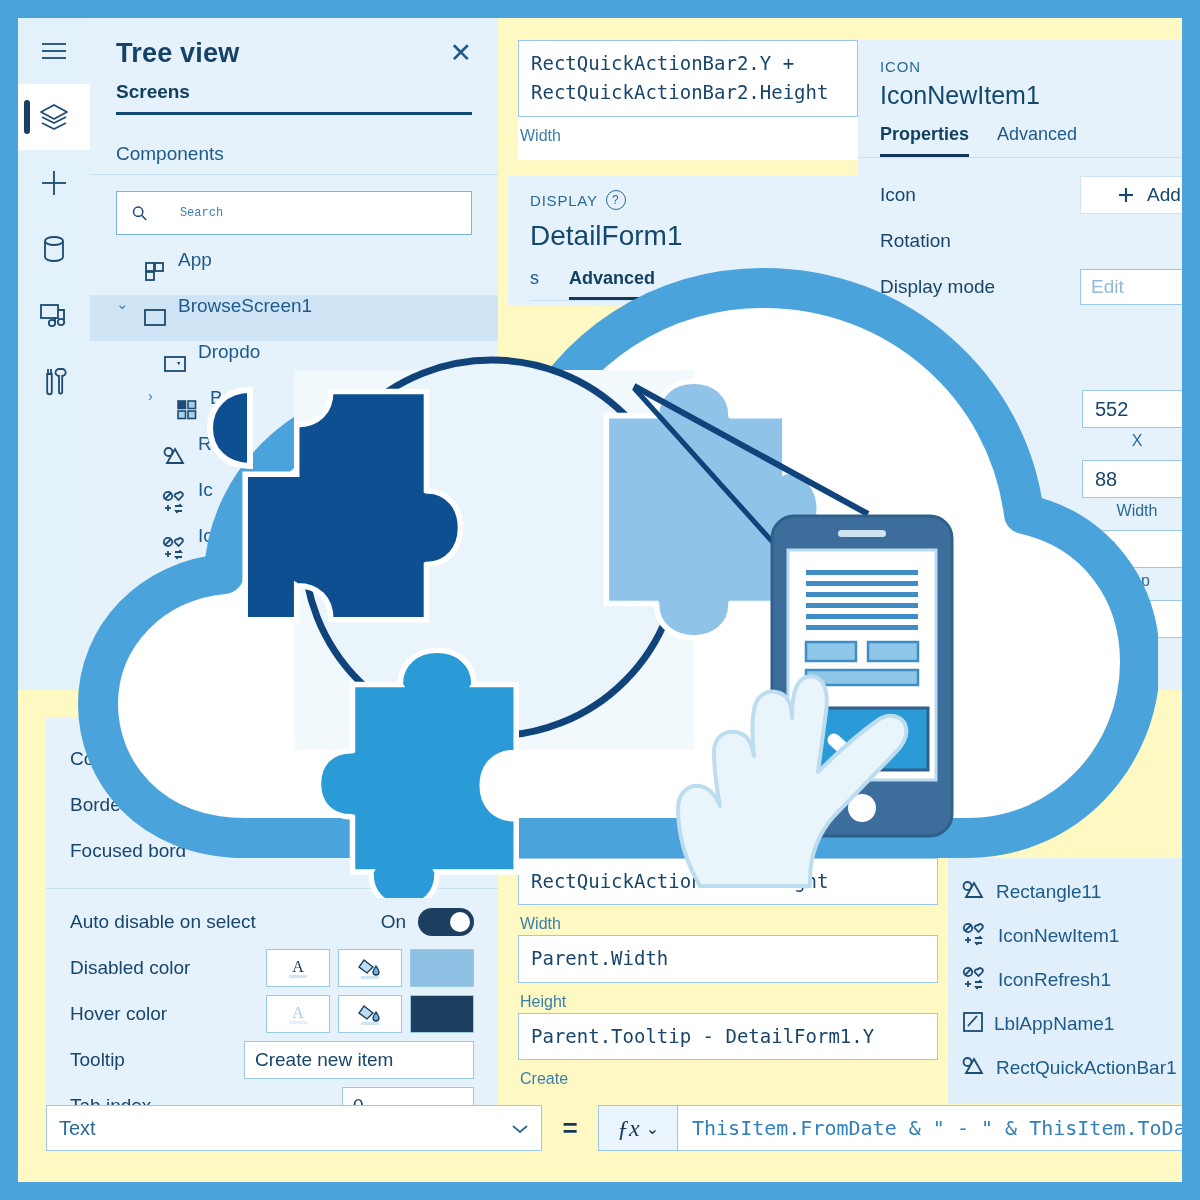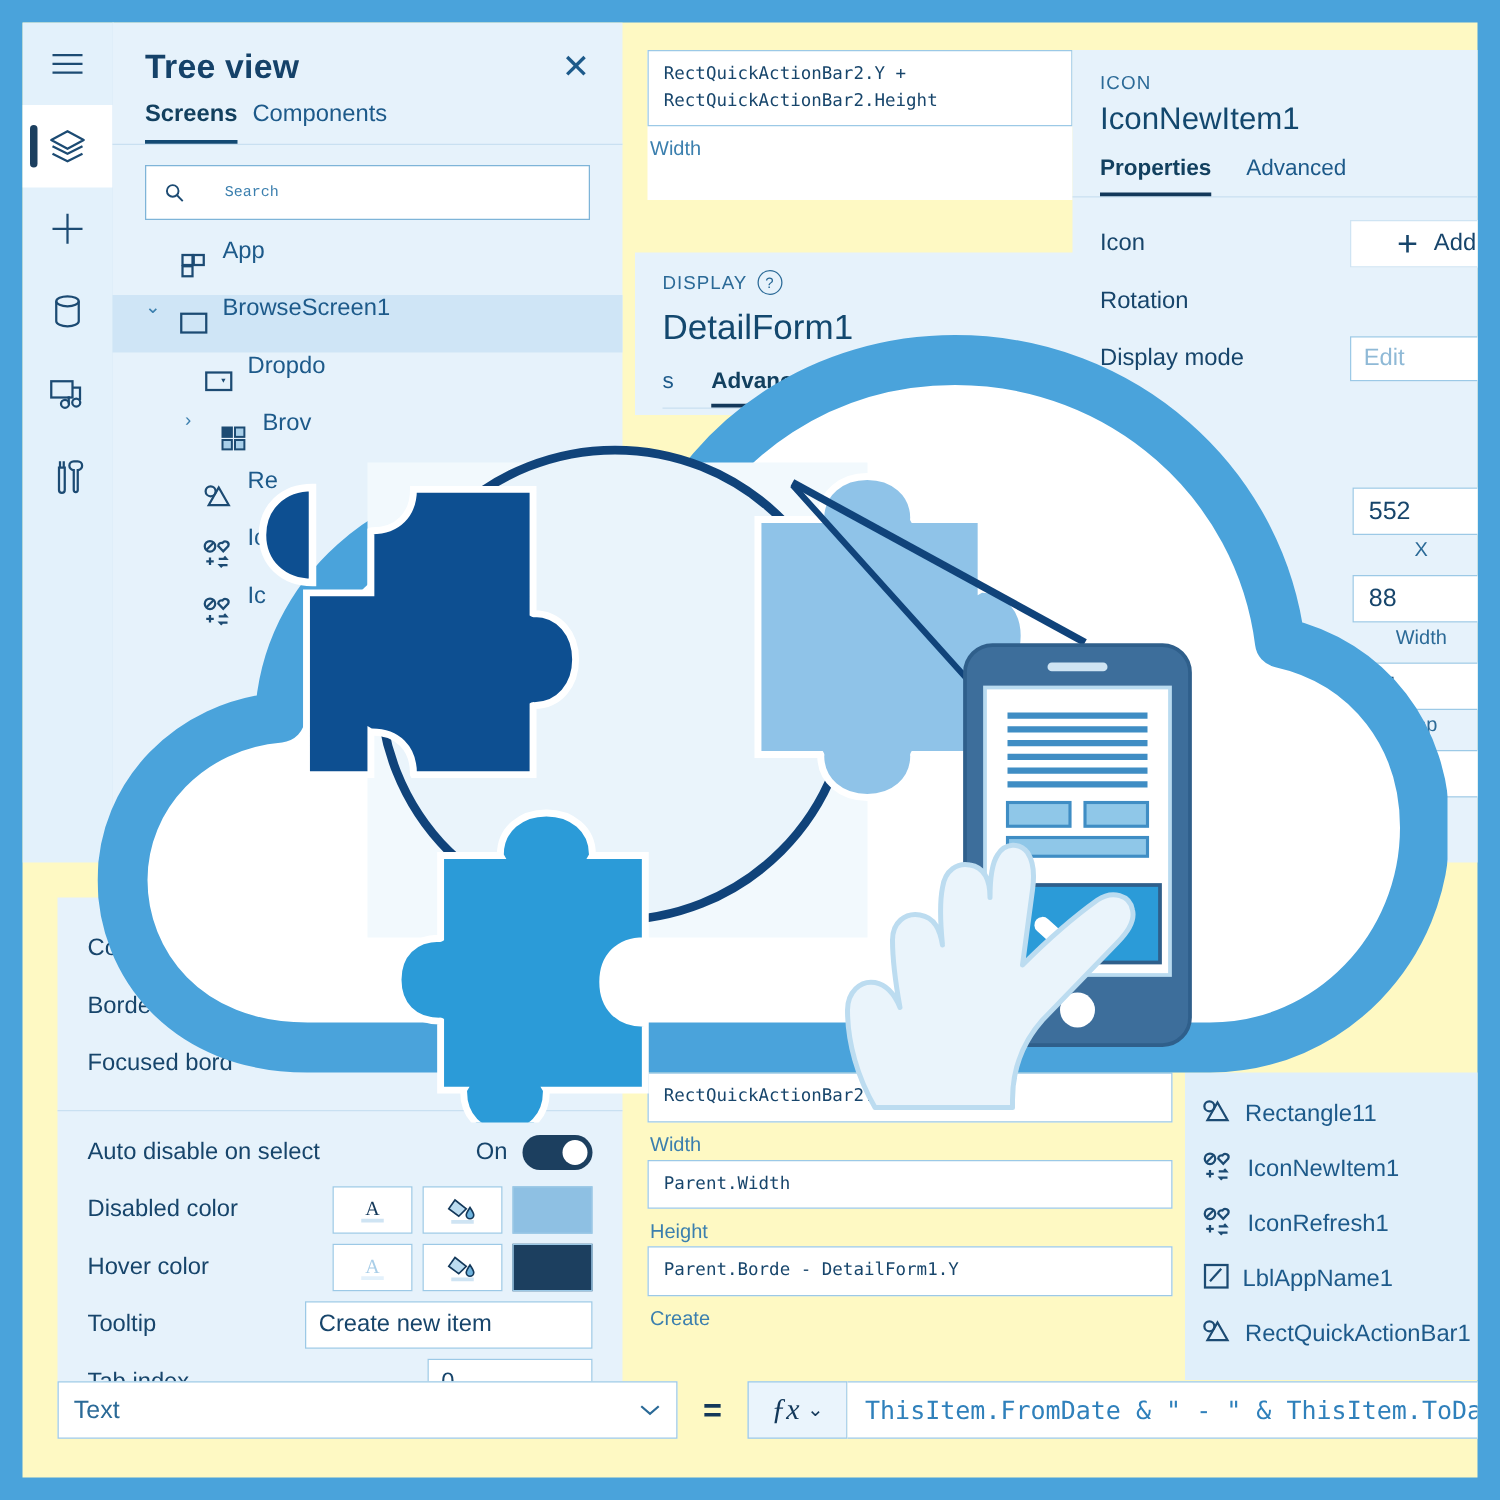--- a/index.html
+++ b/index.html
@@ -18,42 +18,42 @@
   .rail-btn{position:relative;width:72px;height:66px;display:flex;align-items:center;justify-content:center;}
   .rail-btn.sel{background:#ffffff;}
   .rail-btn.sel::before{content:"";position:absolute;left:6px;top:16px;width:6px;height:34px;background:#1c3f5f;border-radius:3px;}
   .rail-btn svg{display:block;}
 
   
   .treepanel{position:absolute;left:72px;top:0;width:408px;height:672px;background:#e6f2fb;}
   .tv-head{display:flex;align-items:center;justify-content:space-between;padding:20px 26px 6px 26px;}
   .tv-title{font-size:27px;font-weight:bold;color:#154269;letter-spacing:.2px;}
   .tv-close{font-size:27px;color:#1d5a8a;line-height:1;cursor:pointer;font-weight:300;}
-  .tv-tabs{display:flex;gap:12px;padding:6px 26px 0 26px;border-bottom:1px solid #c9e0f1;}
+  .tv-tabs{display:flex;gap:28px;padding:6px 26px 0 26px;border-bottom:1px solid #c9e0f1;flex-direction:column;}
   .tv-tab{font-size:19px;padding-bottom:9px;color:#1d5a8a;}
   .tv-tab.active{font-weight:bold;color:#12405f;border-bottom:3px solid #134a73;}
   .tv-search{margin:16px 26px 0 26px;height:42px;background:#fff;border:1px solid #7eb4d8;display:flex;align-items:center;padding:0 14px;gap:10px;}
   .tv-search input{border:0;outline:0;font-size:12px;color:#2b6a97;background:transparent;width:100%;font-family:Liberation Mono, monospace;margin-left:20px;}
   .tv-search input::placeholder{color:#3b7fae;}
   .tree{margin-top:14px;}
   .tnode{display:flex;height:46px;font-size:19px;color:#1d5a8a;padding-left:26px;gap:10px;}
   .tnode.sel{background:#cfe5f6;}
   .tnode .chev{width:16px;display:inline-block;color:#3b7fae;font-size:15px;}
   .tnode .ico{width:26px;display:flex;align-items:center;justify-content:center;}
   .tnode.ind1{padding-left:26px;}
   .tnode.ind2{padding-left:58px;}
   .tnode.ind3{padding-left:72px;}
 
   
   .midtop{position:absolute;left:500px;top:22px;width:340px;height:120px;background:#ffffff;}
-  .fbox{border:1px solid #9cc9e6;background:#fff;padding:8px 12px;font-family:"DejaVu Sans Mono",monospace;font-size:14px;color:#17456b;line-height:1.55;}
+  .fbox{border:1px solid #9cc9e6;background:#fff;padding:8px 12px;font-family:"DejaVu Sans Mono",monospace;font-size:19px;color:#17456b;line-height:1.55;}
   .flabel{font-size:16px;color:#3b7fae;padding:10px 2px 2px 2px;}
 
   
-  .midmid{position:absolute;left:490px;top:158px;width:360px;height:130px;background:#e6f2fb;padding:14px 22px;box-sizing:border-box;margin-top:26px;}
+  .midmid{position:absolute;left:490px;top:158px;width:360px;height:130px;background:#e6f2fb;padding:14px 22px;box-sizing:border-box;}
   .sec-cap{font-size:15px;letter-spacing:.8px;color:#2b6a97;display:flex;align-items:center;gap:8px;}
   .qmark{display:inline-flex;width:18px;height:18px;border:1.6px solid #2b6a97;border-radius:50%;align-items:center;justify-content:center;font-size:12px;}
   .dfname{font-size:28px;color:#13486e;margin-top:10px;}
   .midtabs{display:flex;gap:30px;margin-top:16px;border-bottom:1px solid #c9e0f1;}
   .midtab{font-size:18px;color:#1d5a8a;padding-bottom:8px;}
   .midtab.active{font-weight:bold;color:#12405f;border-bottom:3px solid #13385a;}
 
   
   .rpanel{position:absolute;left:840px;top:22px;width:345px;height:650px;background:#e6f2fb;}
   .rp-cap{font-size:15px;letter-spacing:.9px;color:#2b6a97;padding:18px 22px 0 22px;}
@@ -409,21 +409,21 @@
         <span class="ti-input">0</span>
       </div>
     </div>
   </div>
 
   <div class="bmpanel">
     <div class="fbox">RectQuickActionBar2.Height</div>
     <div class="flabel">Width</div>
     <div class="fbox">Parent.Width</div>
     <div class="flabel">Height</div>
-    <div class="fbox">Parent.Borde - DetailForm1.Y</div>
+    <div class="fbox">Parent.Tooltip - DetailForm1.Y</div>
     <div class="flabel">Create</div>
   </div>
 
   <div class="brpanel">
     <div class="brrow">
       <span class="ico">
         <svg width="24" height="22" viewBox="0 0 24 22">
               <g class="icon-stroke" stroke-width="1.7">
                 <circle cx="5.5" cy="7" r="4"></circle>
                 <path d="M12 4 L20 18 L4 18 Z"></path>

